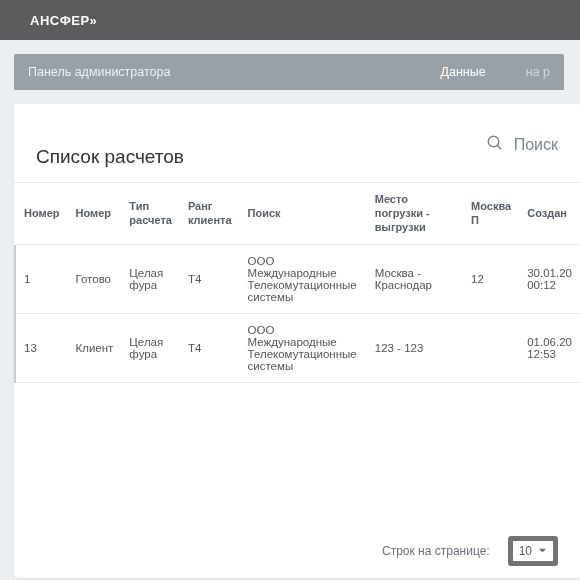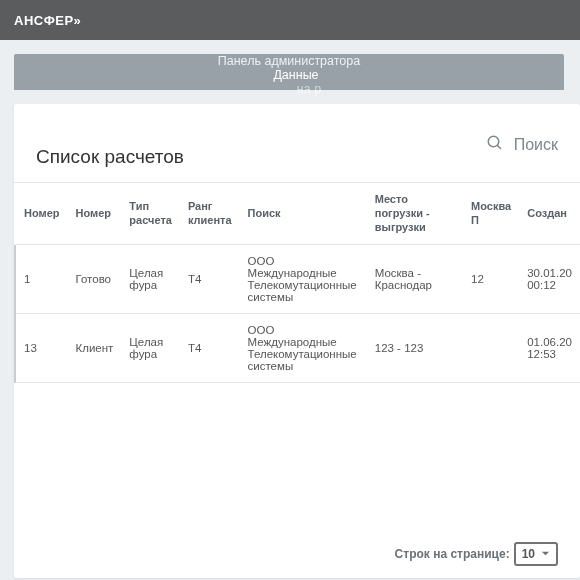--- a/index.html
+++ b/index.html
@@ -1,35 +1,35 @@
 <!DOCTYPE html>
 <html><head>
 <meta charset="utf-8">
 <style>
 * { box-sizing: border-box; margin: 0; padding: 0; }
 body { font-family: "Helvetica Neue", Arial, sans-serif; background: #eceff1; width: 580px; height: 580px; overflow: hidden; color: #4a4f57; }
-.topbar { background: #5b5c5e; color: #fff; height: 40px; display: flex; align-items: center; padding: 0 14px; font-size: 13px; font-weight: 600; letter-spacing: .5px; }
-.subbar { background: #98a1a8; color: #eef1f2; height: 36px; margin: 14px 16px 0 14px; display: flex; align-items: center; padding: 0 14px; font-size: 12.5px; border-radius: 2px 2px 0 0; flex-direction: column; }
+.topbar { background: #5b5c5e; color: #fff; height: 40px; display: flex; align-items: center; padding: 0 30px; font-size: 13px; font-weight: 600; letter-spacing: .5px; }
+.subbar { background: #98a1a8; color: #eef1f2; height: 36px; margin: 14px 16px 0 14px; display: flex; align-items: center; padding: 0 14px; font-size: 12.5px; border-radius: 2px 2px 0 0; }
 .subbar .spacer { flex: 1; }
 .subbar .tab { color: #fff; font-size: 12.5px; cursor: pointer; margin-left: 14px; white-space: nowrap; }
 .subbar .tab.dim { color: rgba(255,255,255,.55); padding-left: 26px; }
 .card { background: #fff; margin: 14px 0 0 14px; border-radius: 3px; box-shadow: 0 1px 3px rgba(0,0,0,.07); padding: 18px 0 12px 0; display: flex; flex-direction: column; height: 474px; }
 .card-head { display: flex; align-items: center; padding: 0 22px 14px 22px; }
 .card-title { font-size: 19px; font-weight: 500; color: #333; flex: 1; margin-top: 24px; }
 .search { display: flex; align-items: center; gap: 10px; color: #7d868f; font-size: 16px; }
 .search svg { width: 18px; height: 18px; stroke: #7d868f; fill: none; stroke-width: 2; }
 .table-wrap { flex: 1; overflow: hidden; border-top: 1px solid #e3e7ea; }
 table { border-collapse: collapse; width: 100%; font-size: 11.5px; }
 th, td { text-align: left; padding: 10px 8px; border-bottom: 1px solid #e3e7ea; vertical-align: middle; color: #555; }
 th { font-weight: 600; color: #5a6068; font-size: 11px; line-height: 1.25; }
 th:first-child, td:first-child { padding-left: 8px; border-left: 2px solid transparent; }
 tbody tr td:first-child { border-left: 2px solid #c8cdd2; }
 .col-num{width:46px}.col-stat{width:48px}.col-type{width:50px}.col-rank{width:48px}.col-client{width:130px}.col-route{width:128px}.col-rate{width:36px}.col-date{width:58px}
-.pager { display: flex; align-items: center; justify-content: flex-end; gap: 4px; padding: 8px 22px 0 0; font-size: 12px; color: #6a7178; font-weight: bold; }
-.select { border: 2px solid #737373; border-radius: 3px; padding: 3px 6px; display: inline-flex; align-items: center; gap: 6px; font-size: 12px; color: #555; cursor: pointer; }
+.pager { display: flex; align-items: center; justify-content: flex-end; gap: 18px; padding: 8px 22px 0 0; font-size: 12px; color: #6a7178; }
+.select { border: 5px solid #737373; border-radius: 3px; padding: 3px 6px; display: inline-flex; align-items: center; gap: 6px; font-size: 12px; color: #555; cursor: pointer; }
 .select svg { width: 9px; height: 9px; fill: #6a7178; }
 </style>
 </head>
 <body>
 
 <div class="topbar">
   <span>АНСФЕР»</span>
 </div>
 
 <div class="subbar">

